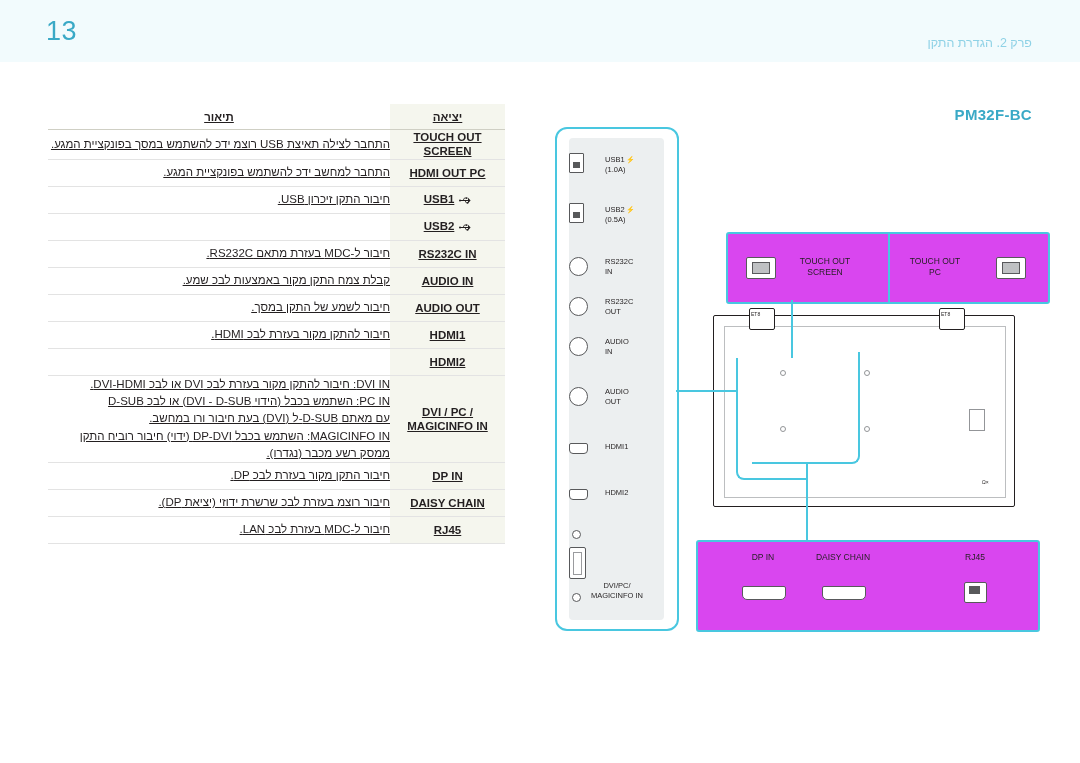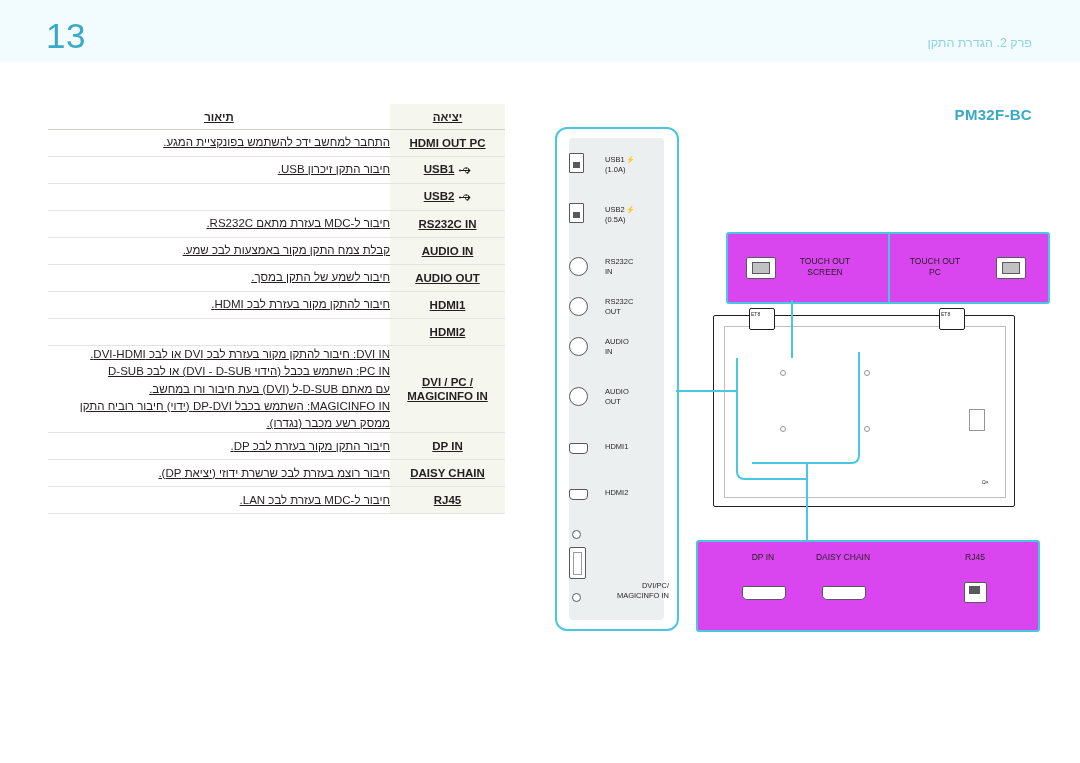--- a/index.html
+++ b/index.html
@@ -20,21 +20,21 @@
     position: absolute;
     top: 0; left: 0;
     width: 1080px;
     height: 62px;
     background: #f2fbfd;
   }
   .page-number {
     position: absolute;
     left: 46px;
     top: 16px;
-    font-size: 35px;
+    font-size: 27px;
     color: #3aa9c6;
     letter-spacing: 0.5px;
   }
   .header-chapter {
     position: absolute;
     right: 48px;
     top: 36px;
     font-size: 12.5px;
     color: #8fd2e6;
     direction: rtl;
@@ -352,20 +352,24 @@
 <div class="model-label">PM32F-BC</div>
 
 <table class="spec-table">
   <thead>
     <tr>
       <th class="th-port">יציאה</th>
       <th class="th-desc">תיאור</th>
     </tr>
   </thead>
   <tbody id="table-body">
+      <tr>
+        <td class="cell-port"><span>TOUCH OUT SCREEN</span></td>
+        <td class="cell-desc">התחבר לצילה תאיצת USB רוצמ ידכ להשתמש במסך בפונקציית המגע.</td>
+      </tr>
       <tr>
         <td class="cell-port"><span>HDMI OUT PC</span></td>
         <td class="cell-desc">התחבר למחשב ידכ להשתמש בפונקציית המגע.</td>
       </tr>
       <tr>
         <td class="cell-port"><span class="usb-ico"><svg width="12" height="9" viewBox="0 0 12 9">
               <path d="M1 4.5h8" stroke="#231f20" stroke-width="1" fill="none"></path>
               <circle cx="1" cy="4.5" r="1" fill="#231f20"></circle>
               <path d="M9 1.8 L11.6 4.5 L9 7.2 Z" fill="#231f20"></path>
               <path d="M4 4.5 L5.5 2 h1.6" stroke="#231f20" stroke-width=".8" fill="none"></path>
@@ -470,21 +474,21 @@
       <div class="port-shape hdmi-shape" style="top:2px"></div>
       <div class="port-label" style="top:1px">HDMI2</div>
     </div>
 
     <div class="port-row" style="top:398px;height:16px">
       <div class="port-shape small-dot" style="top:3px;left:15px"></div>
     </div>
 
     <div class="port-row" style="top:418px;height:44px">
       <div class="port-shape dvi-shape" style="top:0px"></div>
-      <div class="port-label" style="top:34px;left:24px;width:88px;text-align:right">DVI/PC/<br>MAGICINFO IN</div>
+      <div class="port-label" style="top:34px;left:16px;width:88px;text-align:center">DVI/PC/<br>MAGICINFO IN</div>
     </div>
 
     <div class="port-row" style="top:464px;height:16px">
       <div class="port-shape small-dot" style="top:0px;left:15px"></div>
     </div>
   </div>
 
   <div class="callout touch-box">
     <div class="divider-v"></div>
     <div class="touch-glyph" style="left:18px;top:23px"></div>

